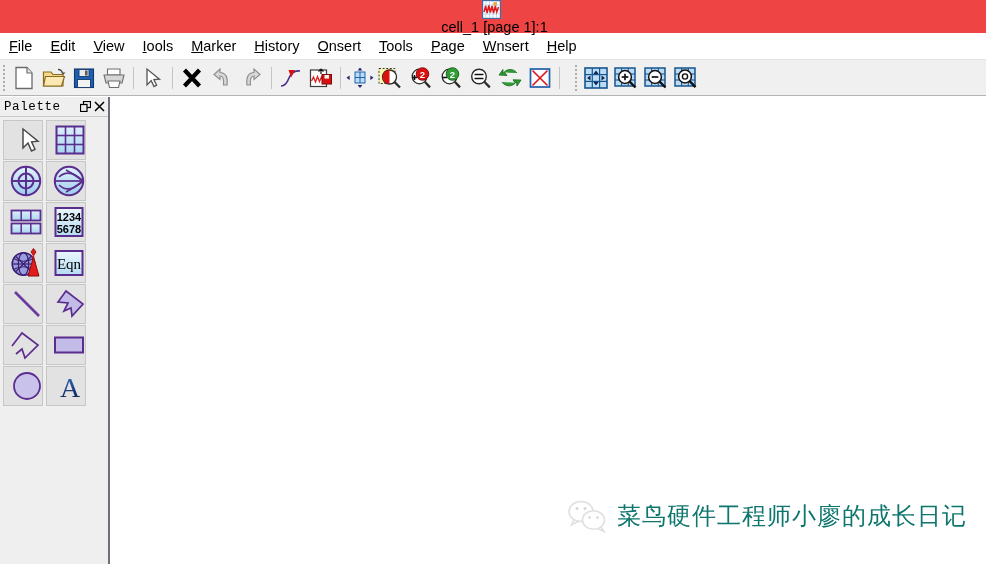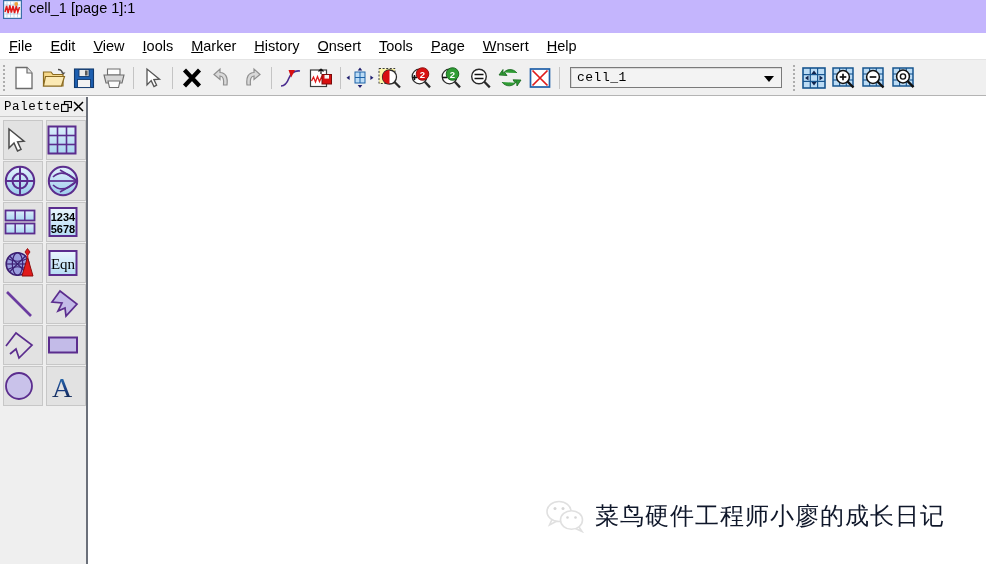--- a/index.html
+++ b/index.html
@@ -14,24 +14,26 @@
   }
   #app {
     position: relative;
     width: 986px; height: 564px;
     background: #ffffff;
   }
 
   
   .titlebar {
     height: 33px;
-    background: #c4b5fd;
+    background: #ef4444;
     display: flex;
+    align-items: center;
     padding-left: 3px;
     box-sizing: border-box;
+    flex-direction: column;
   }
   .title-icon {
     width: 19px; height: 19px;
     margin-right: 7px;
     flex: none;
     position: relative;
   }
   .title-text {
     font-size: 14.5px;
     color: #000000;
@@ -117,21 +119,21 @@
   
   .body-split {
     position: absolute;
     left: 0; top: 97px;
     width: 986px; height: 467px;
     display: flex;
   }
 
   
   .palette {
-    width: 88px;
+    width: 110px;
     height: 100%;
     background: #efefef;
     border-right: 2px solid #6b707a;
     box-sizing: border-box;
     flex: none;
     display: flex;
     flex-direction: column;
   }
   .palette-head {
     height: 20px;
@@ -159,21 +161,21 @@
     padding: 3px 0 0 3px;
     display: grid;
     grid-template-columns: 42px 42px;
     gap: 1px 1px;
   }
   .pal-cell {
     width: 40px; height: 40px;
     background: #e2e2e2;
     border: 1px solid #c7c7c7;
     box-sizing: border-box;
-    display: flex; align-items: center; justify-content: flex-start;
+    display: flex; align-items: center; justify-content: flex-end;
     cursor: default;
   }
 
   
   .canvas {
     flex: 1;
     background: #ffffff;
     position: relative;
     overflow: hidden;
   }
@@ -184,21 +186,21 @@
     left: 457px;
     top: 402px;
     display: flex;
     align-items: center;
     gap: 10px;
     opacity: 1;
     pointer-events: none;
   }
   .wm-text {
     font-size: 24px;
-    color: #0f172a;
+    color: #0f766e;
     white-space: nowrap;
     letter-spacing: 1px;
     font-family: "DejaVu Sans", sans-serif;
   }
   svg { display: block; }
 </style>
 </head>
 <body>
 
 <div id="app">
@@ -389,24 +391,20 @@
       <div class="tb-btn">
         <svg width="24" height="22" viewBox="0 0 24 22">
           <rect x="2.5" y="2" width="19" height="18" fill="#ffffff" stroke="#1f5fa8" stroke-width="1.7"></rect>
           <path d="M4.5 3.5 L19.5 18.5 M19.5 3.5 L4.5 18.5" stroke="#e01b1b" stroke-width="1.7"></path>
         </svg>
       </div>
     </div>
 
     <div class="tb-sep"></div>
 
-    <div class="combo">
-      <span class="combo-text">cell_1</span>
-      <span class="combo-arrow"></span>
-    </div>
 
     <div class="gripper" style="margin-left:8px;"></div>
 
     <div class="tb-group">
       <div class="tb-btn">
         <svg width="26" height="24" viewBox="0 0 26 24">
           <rect x="2" y="2" width="22" height="20" fill="#bcdcf5" stroke="#17558f" stroke-width="1.6"></rect>
           <g stroke="#17558f" stroke-width="1.2">
             <line x1="9.3" y1="2" x2="9.3" y2="22"></line>
               <line x1="16.6" y1="2" x2="16.6" y2="22"></line>

